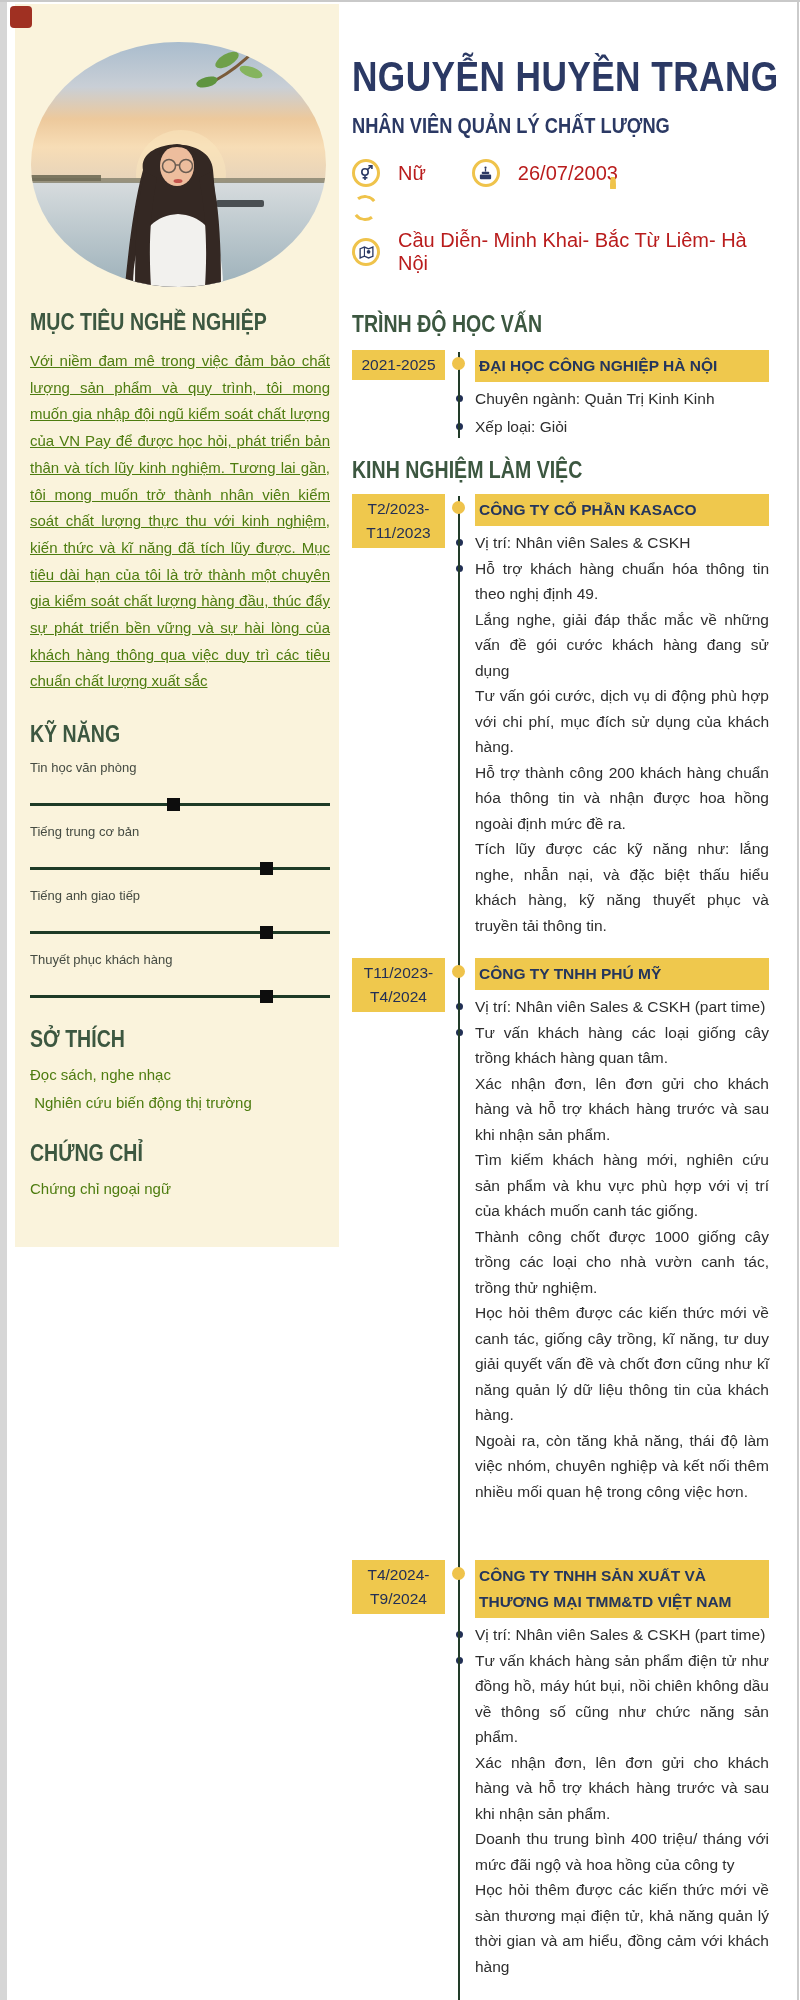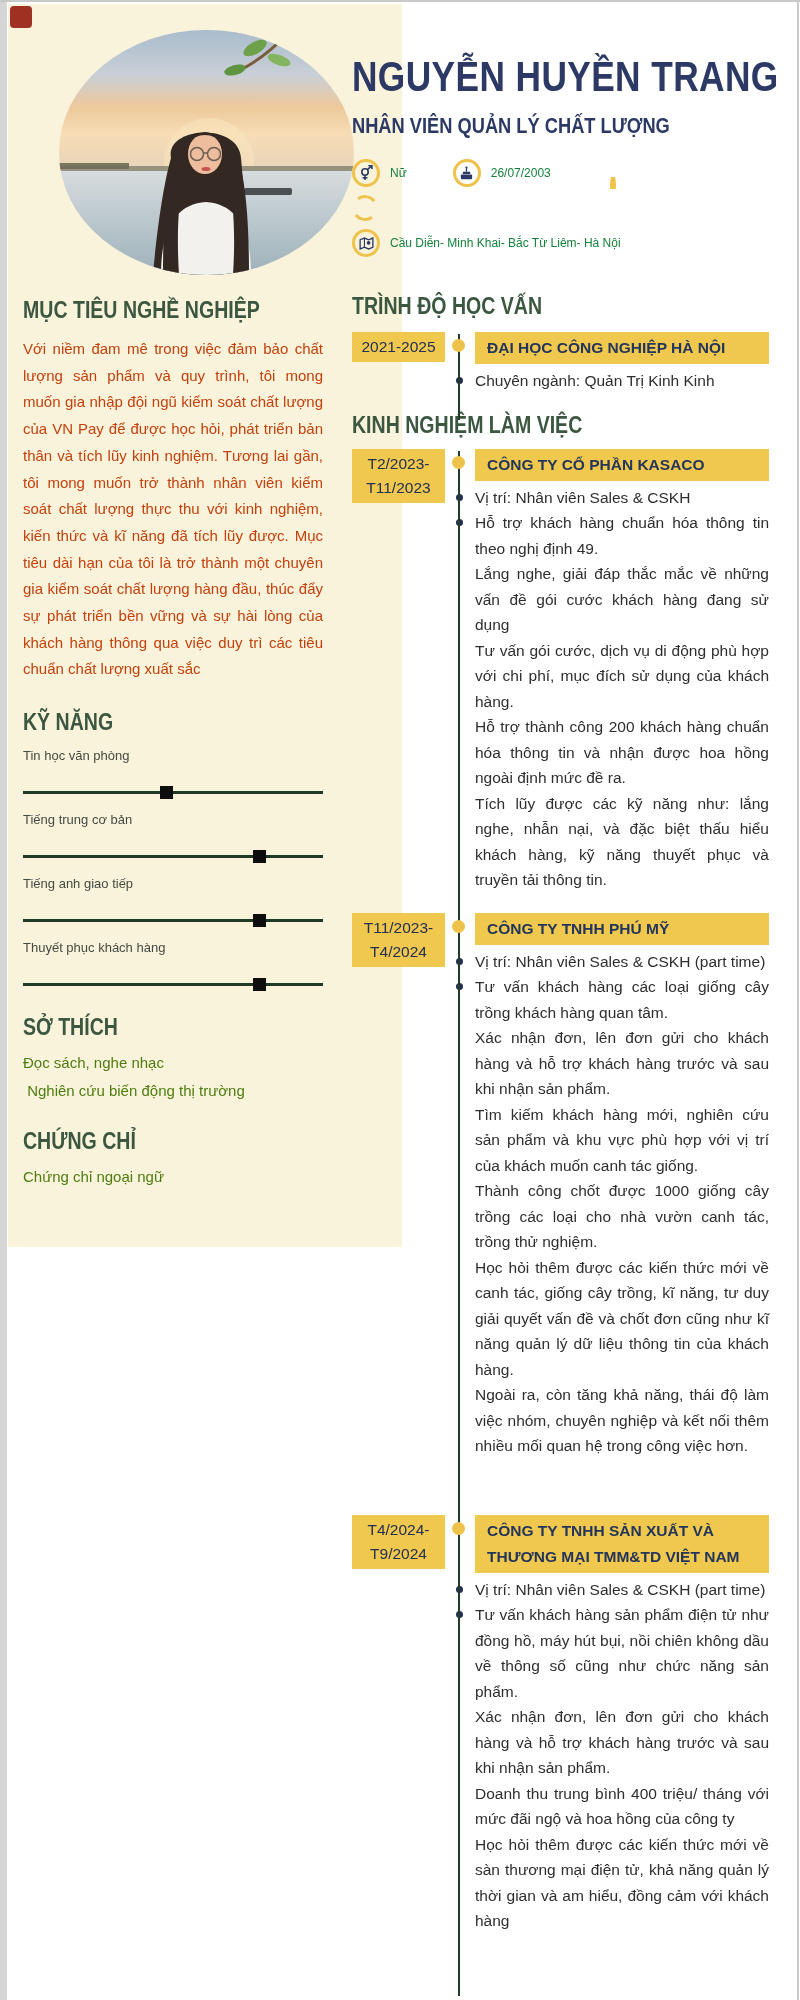--- a/index.html
+++ b/index.html
@@ -7,34 +7,34 @@
   .page {
     position:relative; width:800px; height:2000px; background:#ffffff;
     overflow:hidden; border-top:2px solid #c9c9c9;
   }
   .left-gutter { position:absolute; left:0; top:0; width:7px; height:100%; background:#d6d6d6; }
   .right-border { position:absolute; right:1px; top:0; width:2px; height:100%; background:#cbcbcb; }
   .corner-flag { position:absolute; left:10px; top:4px; width:22px; height:22px; background:#a03022; border-radius:4px; z-index:5; }
 
   
   .sidebar {
-    position:absolute; left:8px; top:2px; width:394px; height:1243px;
-    background:#faf3dc; padding:0 12px 0 15px;
+    position:absolute; left:15px; top:2px; width:324px; height:1243px;
+    background:#faf3dc; padding:12px 12px 0 15px;
   }
   .photo-wrap { width:295px; height:245px; margin:26px auto 0; border-radius:50%; overflow:hidden; }
   .photo-wrap svg { display:block; width:100%; height:100%; }
 
   .sec-h {
     font-size:23px; font-weight:bold; color:#3c5740;
     transform:scaleX(.85); transform-origin:left center; white-space:nowrap;
   }
   .sb-h1 { margin-top:22px; }
   .objective {
     margin-top:12px; font-size:15px; line-height:26.7px; text-align:justify;
-    color:#c2410c; width:300px;
+    color:#4d7c0f; width:300px;text-decoration:underline;
   }
   .sb-skills-h { margin-top:26px; }
   .skill { width:300px; margin-top:12px; }
   .skill-label { font-size:13px; color:#454b42; margin-bottom:28px; }
   .skill-bar { position:relative; height:3px; background:#1d3a26; margin-bottom:18px; }
   .skill-marker {
     position:absolute; top:-5px; width:13px; height:13px; background:#0d0d0d; margin-left:-7px;
   }
   .sb-hob-h { margin-top:28px; }
   .sb-item { font-size:15px; line-height:27.5px; color:#4d7c0f; white-space:pre-wrap; }
@@ -51,21 +51,21 @@
     margin-top:12px; font-size:22px; font-weight:bold; color:#2b3964;
     transform:scaleX(.83); transform-origin:left center; white-space:nowrap;
   }
 
   .info { position:relative; margin-top:20px; }
   .info-row { display:flex; align-items:center; margin-bottom:7px; min-height:28px; }
   .icon-circle {
     flex:0 0 28px; width:28px; height:28px; border-radius:50%;
     border:3px solid #efc34b; display:flex; align-items:center; justify-content:center;
   }
-  .info-label { margin-left:10px; font-size:12px; color:#15803d; }
+  .info-label { margin-left:18px; font-size:20px; color:#b91c1c; }
   .cake-group { margin-left:46px; display:flex; align-items:center; }
   .arc-bottom { position:absolute; left:258px; top:18px; width:24px; height:12px; overflow:hidden; }
   .arc-bottom .inner { width:24px; height:24px; border-radius:50%; border:3px solid #efc34b; margin-top:-14px; }
   .broken-circle {
     width:26px; height:26px; border-radius:50%; border:3px solid #efc34b;
     border-left-color:transparent; border-right-color:transparent; transform:rotate(8deg);
   }
 
   .main-h { margin-top:36px; }
   .exp-h { margin-top:18px; }
@@ -80,21 +80,21 @@
   .tl-row::before {
     content:''; position:absolute; left:100px; top:7px; width:13px; height:13px;
     border-radius:50%; background:#efc34b; z-index:2;
   }
   .datebox {
     background:#efc84d; color:#232f55; font-size:15.5px; font-weight:400;
     text-align:center; padding:3px 2px; line-height:24px;
   }
   .titlebar {
     background:#efc84d; color:#24355c; font-size:15.5px; font-weight:bold;
-    padding:3px 12px; line-height:26px; margin-bottom:4px;
+    padding:3px 4px; line-height:26px; margin-bottom:4px;
   }
   .para { position:relative; font-size:15.5px; line-height:25.5px; color:#2e2e2e; text-align:justify; }
   .dotted::before {
     content:''; position:absolute; left:-19px; top:9px; width:7px; height:7px;
     border-radius:50%; background:#223055;
   }
   .job { margin-bottom:20px; }
   .job.gap-after { margin-bottom:56px; }
   .edu-detail { margin-top:2px; }
 </style>
@@ -236,20 +236,21 @@
 
     <h2 class="sec-h main-h">TRÌNH ĐỘ HỌC VẤN</h2>
     <div class="edu-block">
       <div class="tl-line edu-line"></div>
       <div class="tl-row">
         <div class="datebox">2021-2025</div>
         <div></div>
         <div>
           <div class="titlebar">ĐẠI HỌC CÔNG NGHIỆP HÀ NỘI</div>
           <p class="para dotted edu-detail">Chuyên ngành: Quản Trị Kinh Kinh</p>
+          <p class="para dotted edu-detail">Xếp loại: Giỏi</p>
         </div>
       </div>
     </div>
 
     <h2 class="sec-h exp-h">KINH NGHIỆM LÀM VIỆC</h2>
     <div class="jobs">
       <div class="tl-line exp-line"></div>
 
       <div class="tl-row job">
         <div class="datebox">

